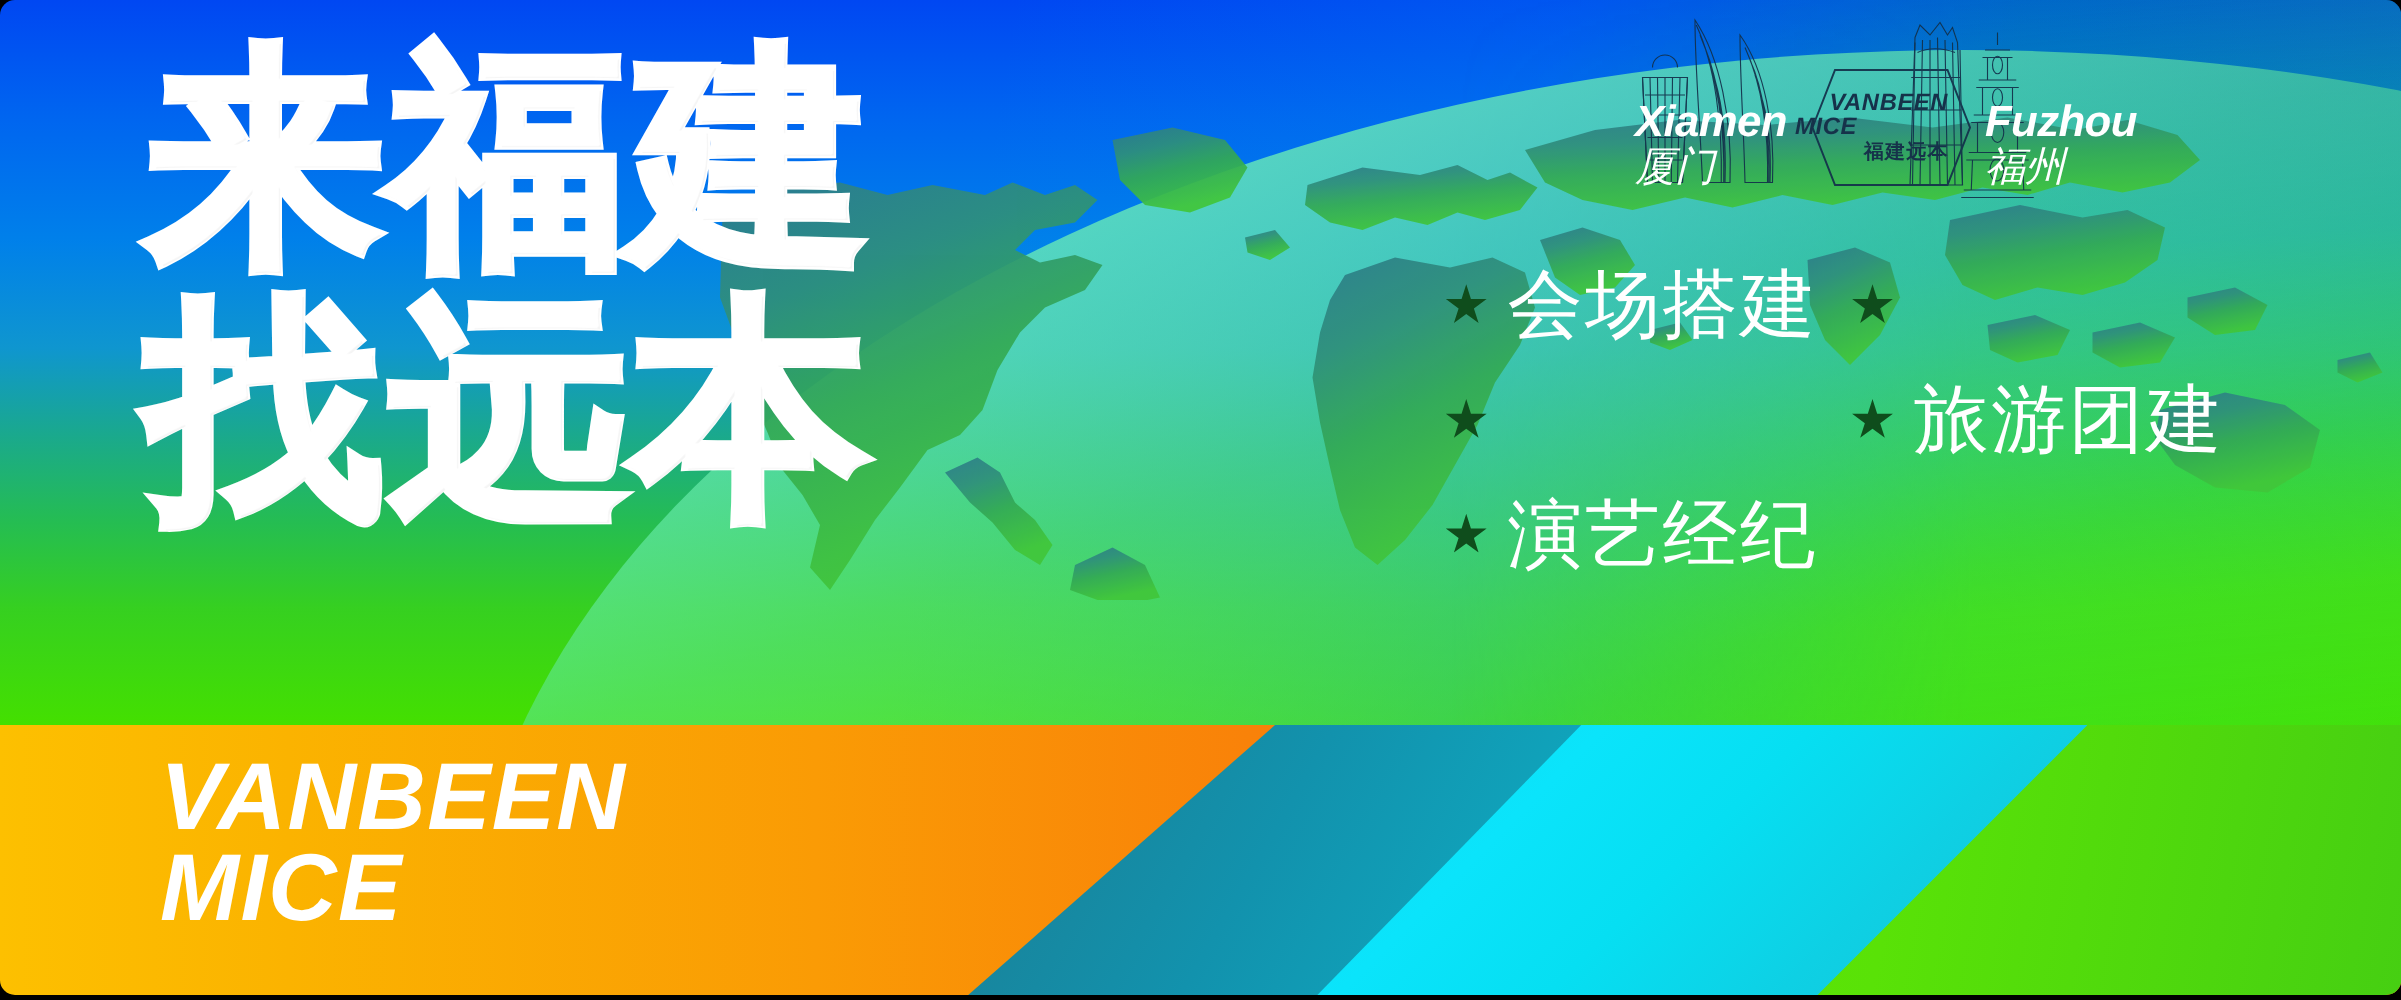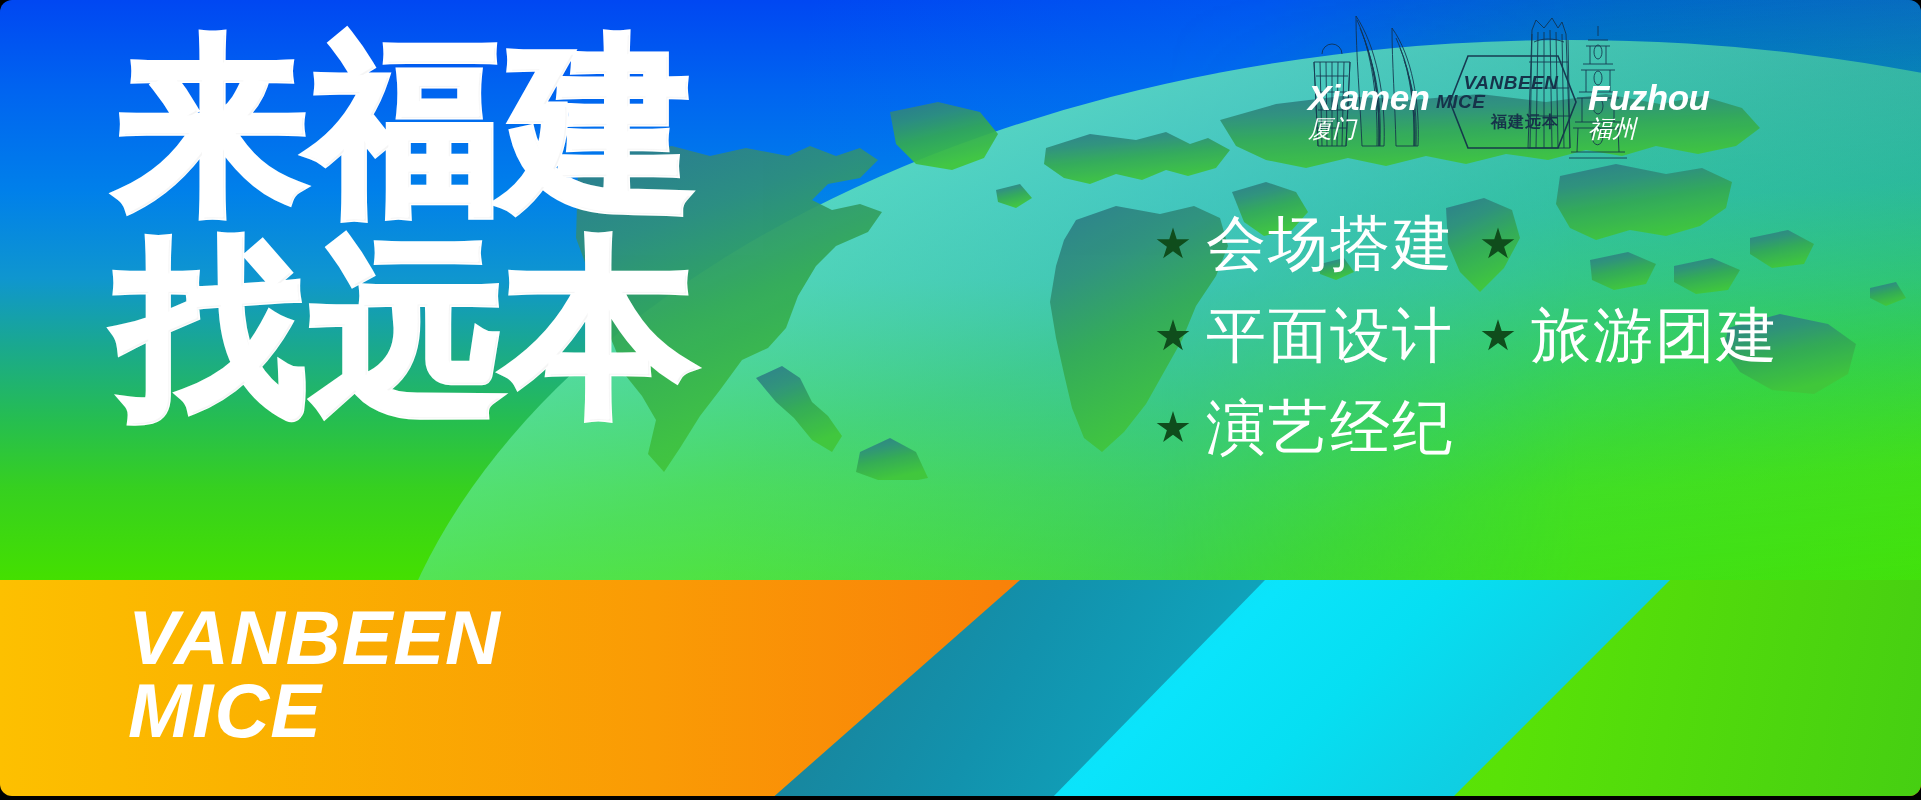--- a/index.html
+++ b/index.html
@@ -115,21 +115,21 @@
   
   .lockup{position:absolute;left:1300px;top:6px;width:420px;height:168px;z-index:7;}
   .lockup svg{position:absolute;left:0;top:0;}
   .city{
     position:absolute;
     color:#ffffff;
     font-style:italic;
     font-weight:bold;
   }
   .city .en{font-size:35px;line-height:1;letter-spacing:-0.5px;display:block;}
-  .city .cn{font-size:24px;line-height:1.15;display:block;font-weight:normal;font-style:italic;}
+  .city .cn{font-size:32px;line-height:1.15;display:block;font-weight:normal;font-style:italic;}
   .city-xiamen{left:8px;top:74px;}
   .city-fuzhou{left:288px;top:74px;}
 
   .hexlogo{
     position:absolute;left:120px;top:48px;
     width:182px;height:96px;
     display:flex;flex-direction:column;
     align-items:center;justify-content:center;
     color:#16324a;
   }
@@ -243,21 +243,20 @@
   <div class="services">
     <div class="svc">
       <span class="star"></span>
       <span class="svc-label">会场搭建</span>
     </div>
     <div class="svc">
       <span class="star"></span>
     </div>
     <div class="svc">
       <span class="star"></span>
-      <span class="svc-label">平面设计</span>
     </div>
     <div class="svc">
       <span class="star"></span>
       <span class="svc-label">旅游团建</span>
     </div>
     <div class="svc">
       <span class="star"></span>
       <span class="svc-label">演艺经纪</span>
     </div>
   </div>

